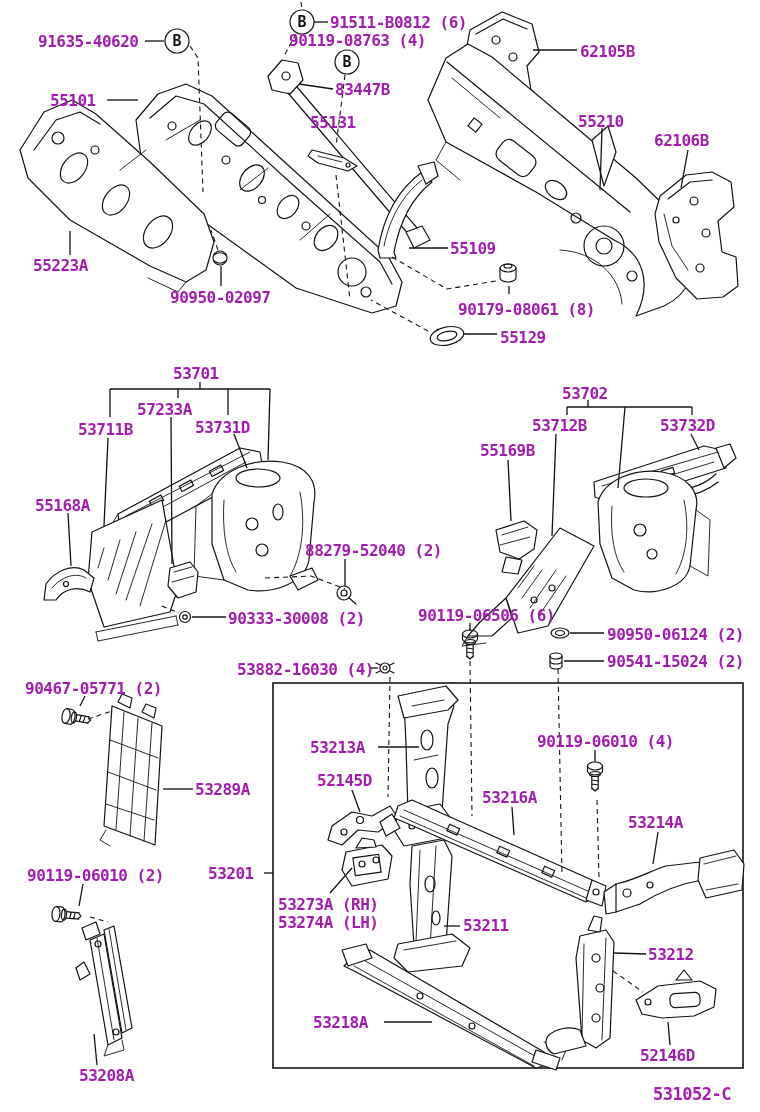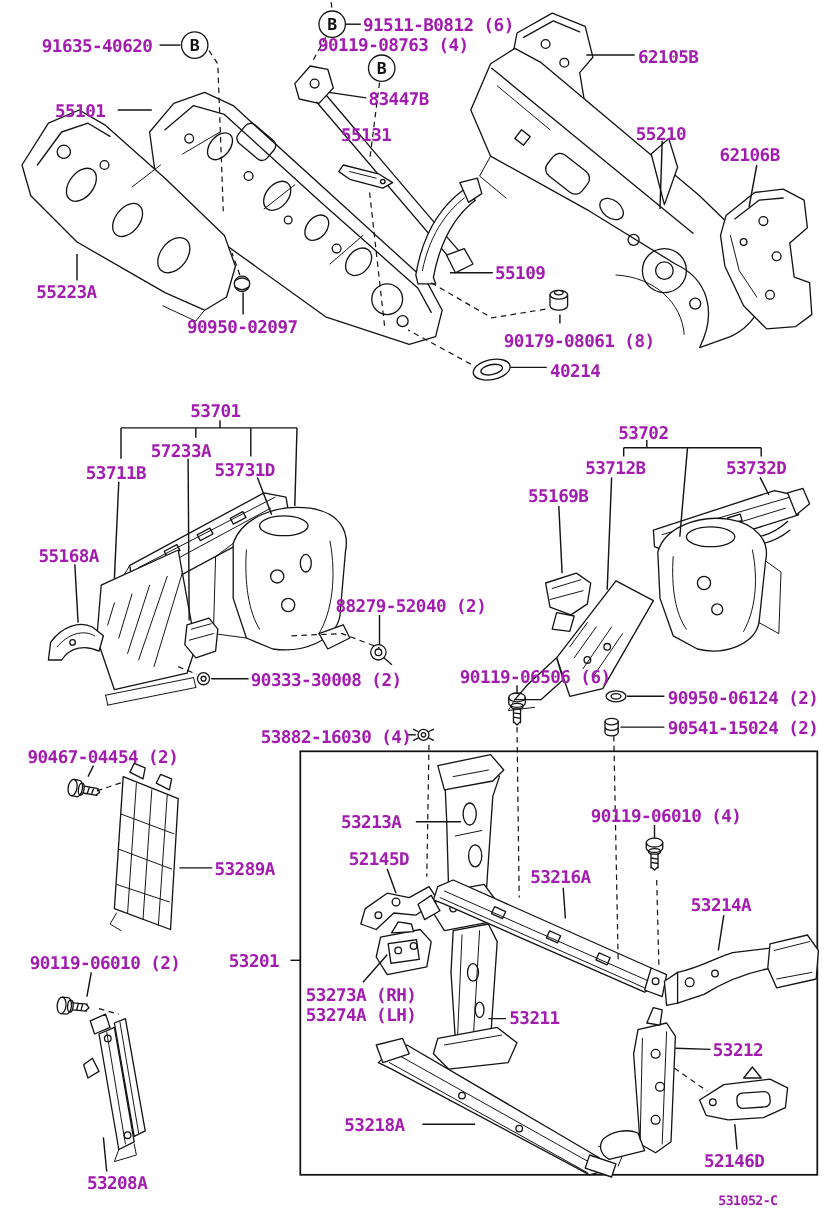--- a/index.html
+++ b/index.html
@@ -12,21 +12,21 @@
   svg .wf  { stroke:#141414; stroke-width:1.2; fill:#ffffff; stroke-linejoin:round; }
   svg .thin{ stroke:#141414; stroke-width:0.9; fill:none; }
   svg .ld  { stroke:#141414; stroke-width:1.3; fill:none; }
   svg .dash{ stroke:#141414; stroke-width:1.1; fill:none; stroke-dasharray:5 4; }
   svg .box { stroke:#141414; stroke-width:1.6; fill:none; }
   svg .bt  { fill:#111; stroke:none; font:bold 15px "DejaVu Sans Mono", monospace; text-anchor:middle; }
   .lbl {
     position:absolute; white-space:nowrap; color:#a21caf;
     font:bold 16px "DejaVu Sans Mono", monospace; letter-spacing:-0.5px;
   }
-  .code { font-size:12px; }
+  .code { font-size:17px; }
 </style>
 </head>
 <body>
 
 <div class="page">
 
 <svg width="760" height="1112" viewBox="0 0 760 1112">
   <defs>
     <g id="bolt">
       <ellipse cx="0" cy="0" rx="7.5" ry="4"></ellipse>
@@ -410,37 +410,37 @@
   <div class="lbl" style="left:580px;top:42px">62105B</div>
   <div class="lbl" style="left:50px;top:91px">55101</div>
   <div class="lbl" style="left:335px;top:80px">83447B</div>
   <div class="lbl" style="left:310px;top:113px">55131</div>
   <div class="lbl" style="left:578px;top:112px">55210</div>
   <div class="lbl" style="left:654px;top:131px">62106B</div>
   <div class="lbl" style="left:33px;top:256px">55223A</div>
   <div class="lbl" style="left:170px;top:288px">90950-02097</div>
   <div class="lbl" style="left:450px;top:239px">55109</div>
   <div class="lbl" style="left:458px;top:300px">90179-08061 (8)</div>
-  <div class="lbl" style="left:500px;top:328px">40214</div>
+  <div class="lbl" style="left:500px;top:328px">55129</div>
   <div class="lbl" style="left:173px;top:364px">53701</div>
   <div class="lbl" style="left:137px;top:400px">57233A</div>
   <div class="lbl" style="left:78px;top:420px">53711B</div>
   <div class="lbl" style="left:195px;top:418px">53731D</div>
   <div class="lbl" style="left:35px;top:496px">55168A</div>
   <div class="lbl" style="left:305px;top:541px">88279-52040 (2)</div>
   <div class="lbl" style="left:228px;top:609px">90333-30008 (2)</div>
   <div class="lbl" style="left:237px;top:660px">53882-16030 (4)</div>
   <div class="lbl" style="left:562px;top:384px">53702</div>
   <div class="lbl" style="left:532px;top:416px">53712B</div>
   <div class="lbl" style="left:660px;top:416px">53732D</div>
   <div class="lbl" style="left:480px;top:441px">55169B</div>
   <div class="lbl" style="left:418px;top:606px">90119-06506 (6)</div>
   <div class="lbl" style="left:607px;top:625px">90950-06124 (2)</div>
   <div class="lbl" style="left:607px;top:652px">90541-15024 (2)</div>
-  <div class="lbl" style="left:25px;top:679px">90467-04454 (2)</div>
+  <div class="lbl" style="left:25px;top:679px">90467-05771 (2)</div>
   <div class="lbl" style="left:195px;top:780px">53289A</div>
   <div class="lbl" style="left:310px;top:738px">53213A</div>
   <div class="lbl" style="left:317px;top:771px">52145D</div>
   <div class="lbl" style="left:482px;top:788px">53216A</div>
   <div class="lbl" style="left:537px;top:732px">90119-06010 (4)</div>
   <div class="lbl" style="left:628px;top:813px">53214A</div>
   <div class="lbl" style="left:27px;top:866px">90119-06010 (2)</div>
   <div class="lbl" style="left:208px;top:864px">53201</div>
   <div class="lbl" style="left:278px;top:895px">53273A (RH)</div>
   <div class="lbl" style="left:278px;top:913px">53274A (LH)</div>

